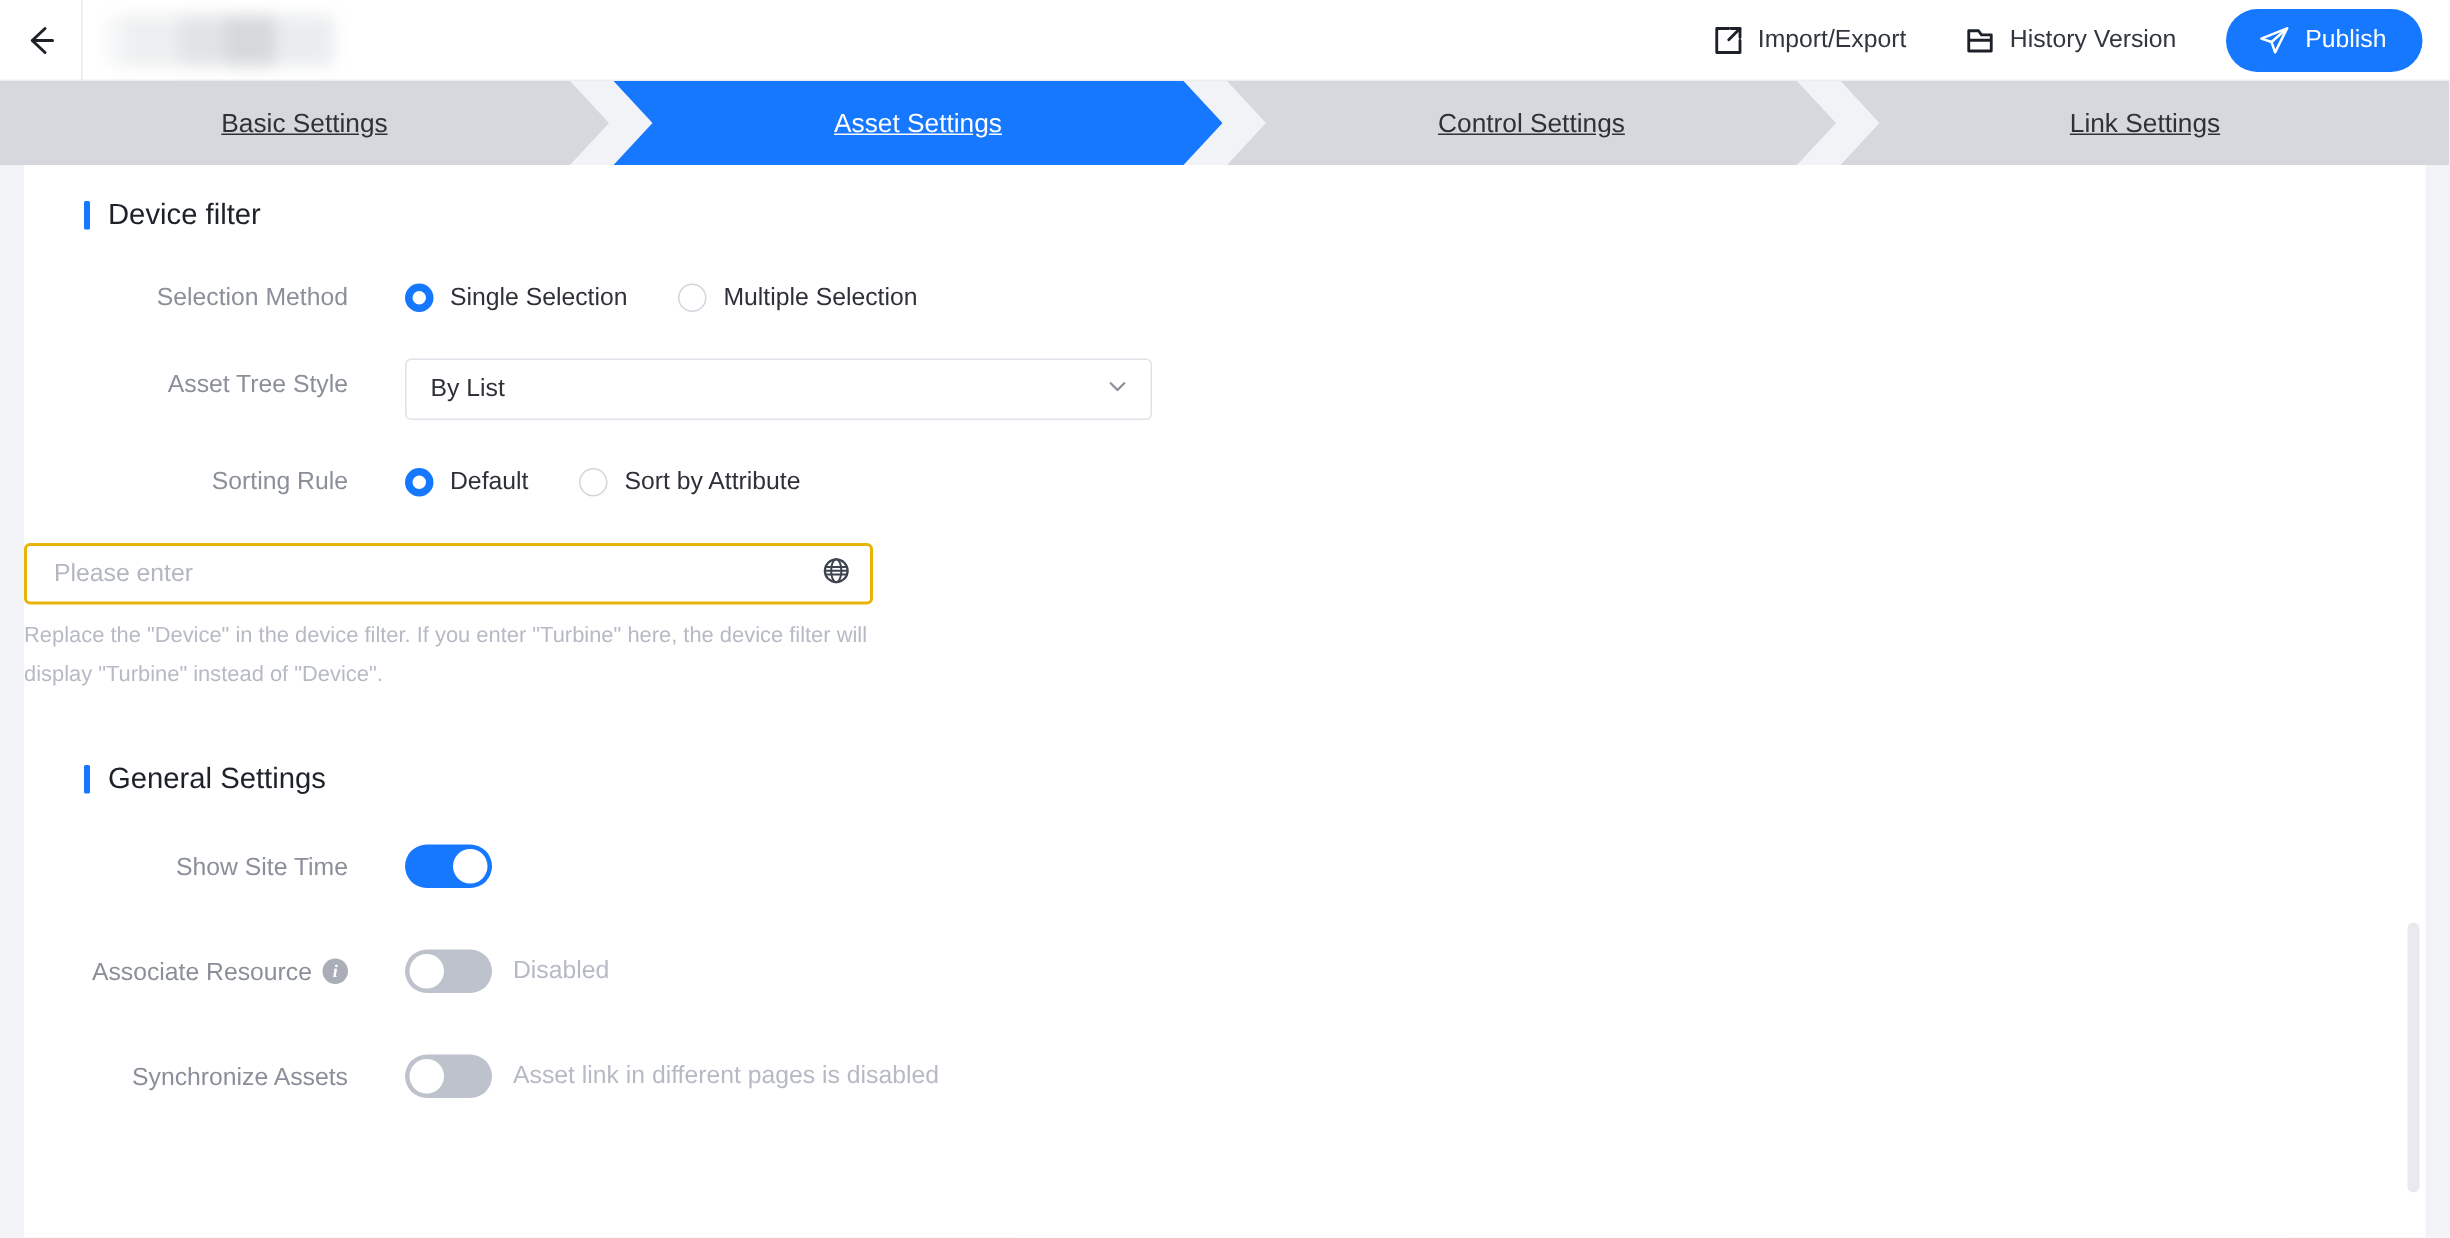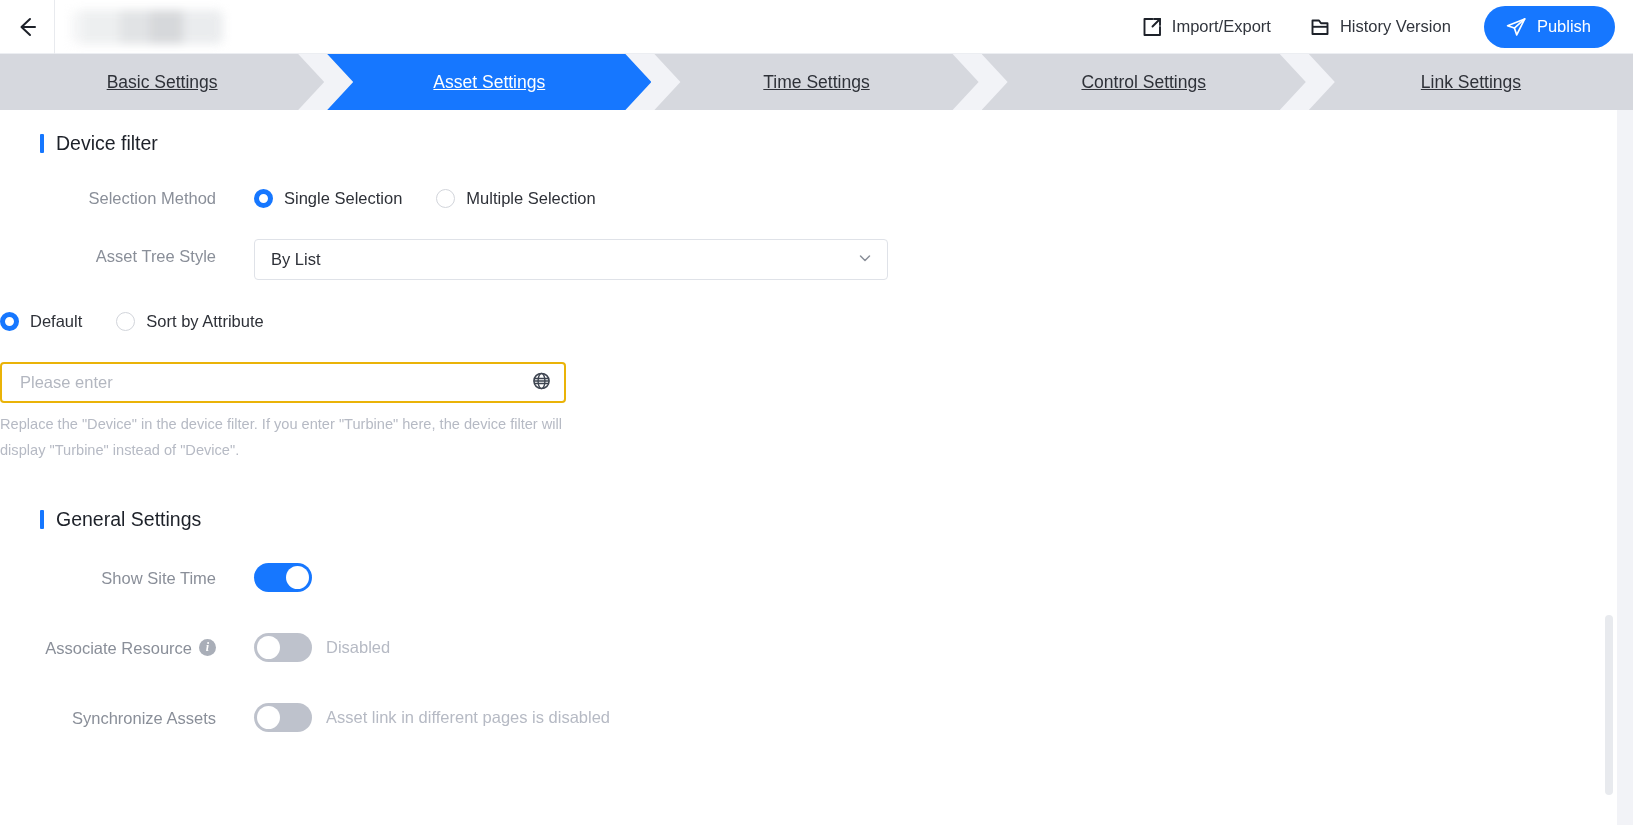--- a/index.html
+++ b/index.html
@@ -114,20 +114,21 @@
     position: relative;
     height: calc(825px - 54px - 56px);
     background: #f2f3f7;
     padding-right: 16px;
   }
   .content {
     position: relative;
     height: 100%;
     background: #ffffff;
     overflow: hidden;
+    margin-left: 16px;
   }
   .scroll-area {
     position: absolute;
     inset: 0;
     padding: 18px 0 0 0;
   }
 
   .section-head {
     display: flex; align-items: center;
     gap: 12px;
@@ -174,21 +175,21 @@
   }
   .radio.checked {
     border: 5.5px solid #1677ff;
     background: #fff;
   }
   .radio-label { font-size: 16.5px; color: #2e3138; white-space: nowrap; }
 
   
   .select {
     position: relative;
-    width: 634px; height: 41px;
+    width: 498px; height: 41px;
     border: 1px solid #dfe2e8;
     border-radius: 4px;
     background: #fff;
     display: flex; align-items: center;
     padding: 0 36px 0 16px;
     font-size: 16.5px;
     color: #2e3138;
     cursor: pointer;
   }
   .select .chev {
@@ -333,23 +334,20 @@
 </div>
 
 <div class="steps">
   <div class="step">
     <span>Basic Settings</span>
   </div>
   <div class="step active">
     <span>Asset Settings</span>
   </div>
   <div class="step">
-    <span>Time Settings</span>
-  </div>
-  <div class="step">
     <span>Control Settings</span>
   </div>
   <div class="step">
     <span>Link Settings</span>
   </div>
 </div>
 
 <div class="content-wrap">
 <div class="content">
   <div class="scroll-area">
@@ -383,20 +381,21 @@
           <span class="chev">
             <svg width="16" height="16" viewBox="0 0 16 16" fill="none">
               <path d="M3.5 6L8 10.5L12.5 6" stroke="#8a8f99" stroke-width="1.5" stroke-linecap="round" stroke-linejoin="round"></path>
             </svg>
           </span>
         </div>
       </div>
     </div>
 
     <div class="form-row">
+      <div class="row-label">Sorting Rule</div>
       <div class="row-field">
         <div class="radio-group">
           <div class="radio-item">
             <span class="radio checked"></span>
             <span class="radio-label">Default</span>
           </div>
           <div class="radio-item">
             <span class="radio"></span>
             <span class="radio-label">Sort by Attribute</span>
           </div>

